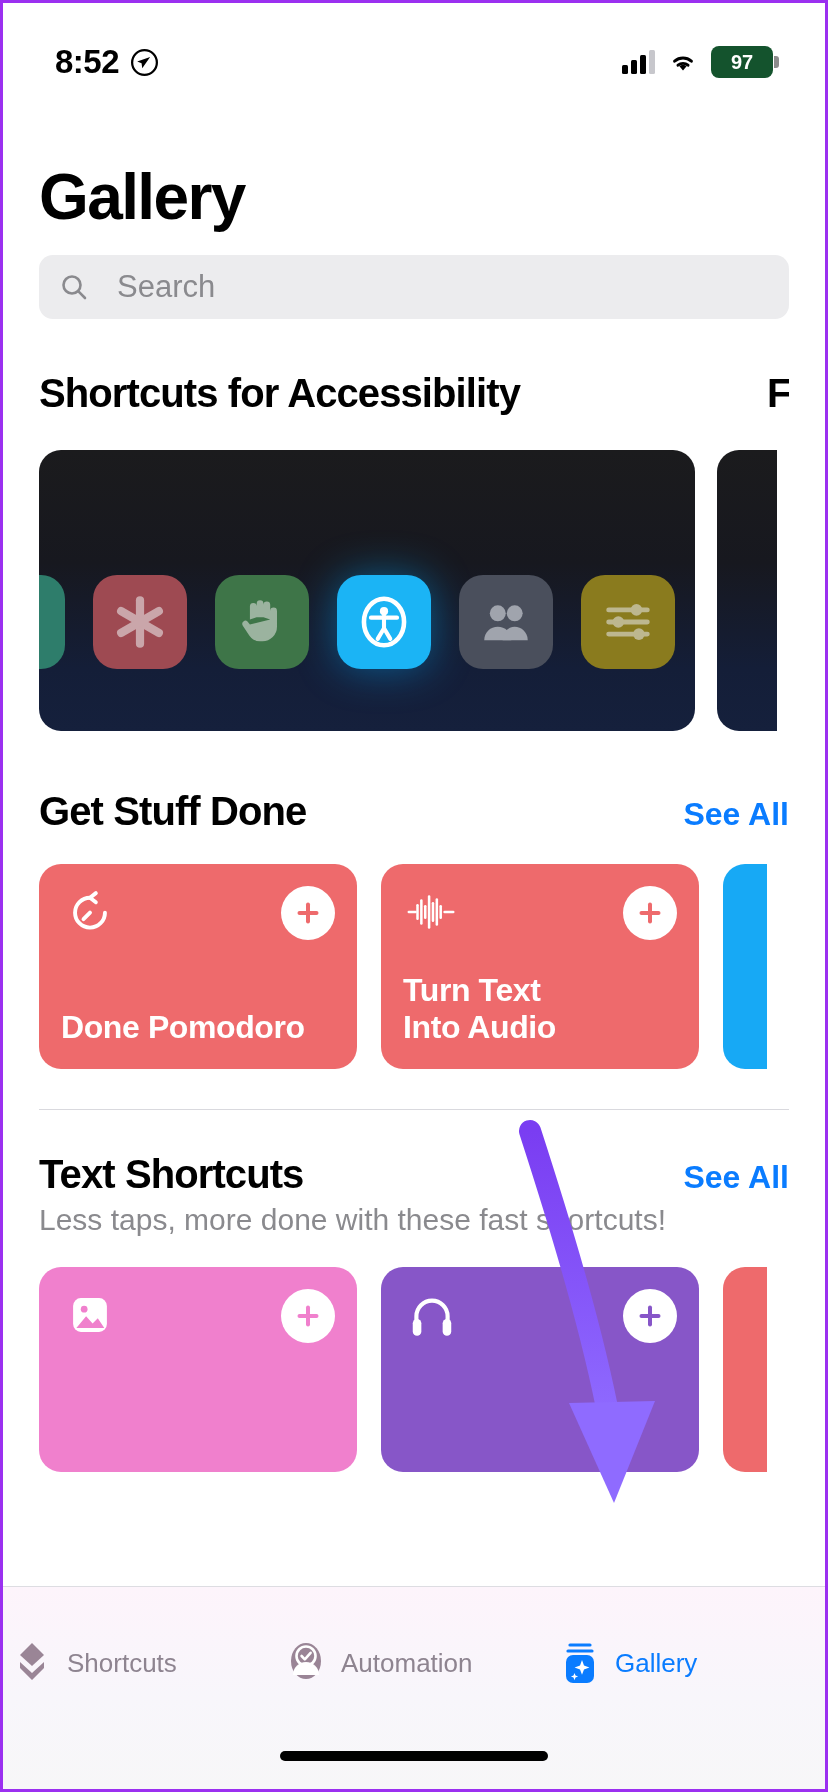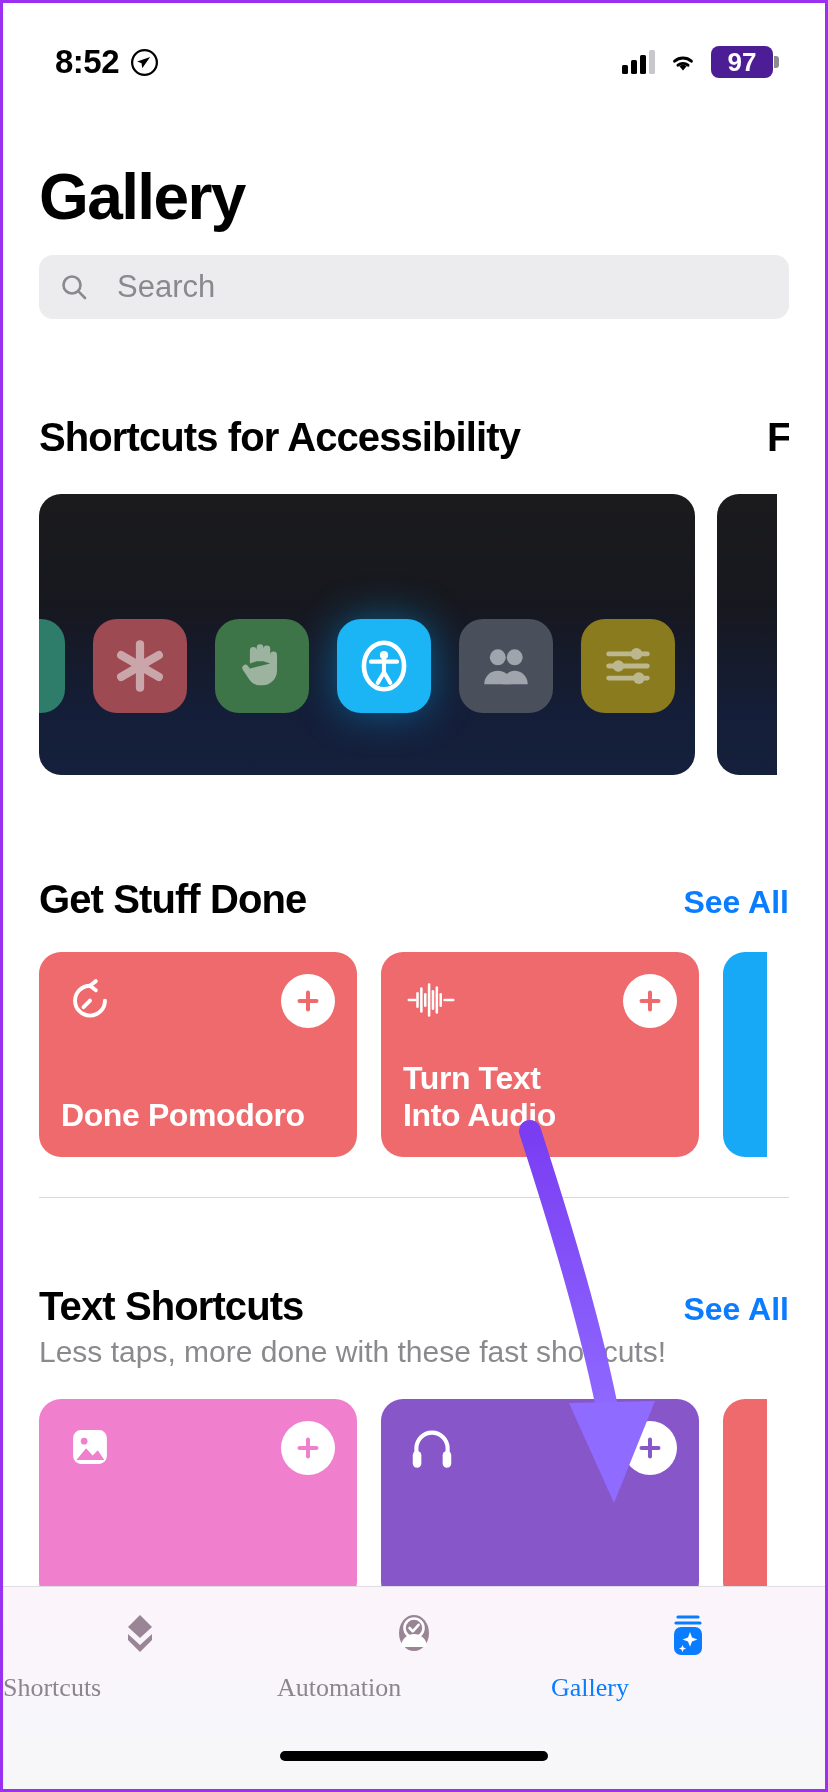--- a/index.html
+++ b/index.html
@@ -28,22 +28,22 @@
   .sb-loc{ width:27px; height:27px; }
   .sb-right{ display:flex; align-items:center; gap:13px; }
   .bars{ display:flex; align-items:flex-end; gap:3px; height:24px; }
   .bars i{ width:6px; background:#000; border-radius:1.5px; display:block; }
   .bars i:nth-child(1){ height:9px; }
   .bars i:nth-child(2){ height:14px; }
   .bars i:nth-child(3){ height:19px; }
   .bars i:nth-child(4){ height:24px; background:#c7c7cc; }
   .wifi{ width:30px; height:24px; }
   .batt{
-    width:62px; height:32px; background:#4c1d95; border-radius:8px;
-    color:#fff; font-size:26px; font-weight:700;
+    width:62px; height:32px; background:#14532d; border-radius:8px;
+    color:#fff; font-size:20px; font-weight:700;
     display:flex; align-items:center; justify-content:center;
     position:relative;
   }
   .batt::after{
     content:""; position:absolute; right:-6px; top:10px;
     width:5px; height:12px; background:#000; border-radius:0 3px 3px 0;
     opacity:.45;
   }
 
   
@@ -68,21 +68,21 @@
     padding:0 20px;
   }
   .search-icon{ width:30px; height:30px; flex:none; }
   .search-ph{ font-size:31px; color:#8a8a8e;margin-left:12px; }
 
   
   .sec-head{
     display:flex; align-items:baseline; justify-content:space-between;
     padding:0 36px;
   }
-  .sec-title{ font-size:40px; font-weight:800; color:#000; letter-spacing:-0.9px;margin-top:44px; }
+  .sec-title{ font-size:40px; font-weight:800; color:#000; letter-spacing:-0.9px; }
   .see-all{ font-size:32px; color:#0a7cff; font-weight:700; }
   .sec-sub{
     font-size:30px; color:#8a8a8e; padding:6px 36px 0 36px;
     white-space:nowrap; overflow:hidden;
   }
 
   
   .banner-row{
     margin-top:34px;
     display:flex; gap:22px; padding-left:36px;
@@ -140,21 +140,21 @@
   
   .tabbar{
     position:absolute; left:0; right:0; bottom:0; height:203px;
     background:linear-gradient(180deg,#fdf4fb 0%, #f8f6fb 55%, #f7f7f8 100%);
     border-top:1px solid #dddde2;
   }
   .tabs{
     display:flex; height:135px; padding-top:18px;
   }
   .tab{
-    flex:1; display:flex; flex-direction:column; gap:6px;font-family:Liberation Serif, serif;
+    flex:1; display:flex; align-items:center; gap:6px;
   }
   .tab-ic{ height:62px; display:flex; align-items:center; justify-content:center; }
   .tab-ic svg{ width:58px; height:58px; }
   .tab-label{ font-size:26px; color:#8e8490; }
   .tab.active .tab-label{ color:#0a7cff; }
   .home-ind{
     position:absolute; bottom:28px; left:50%; transform:translateX(-50%);
     width:268px; height:10px; background:#000; border-radius:5px;
   }
 

